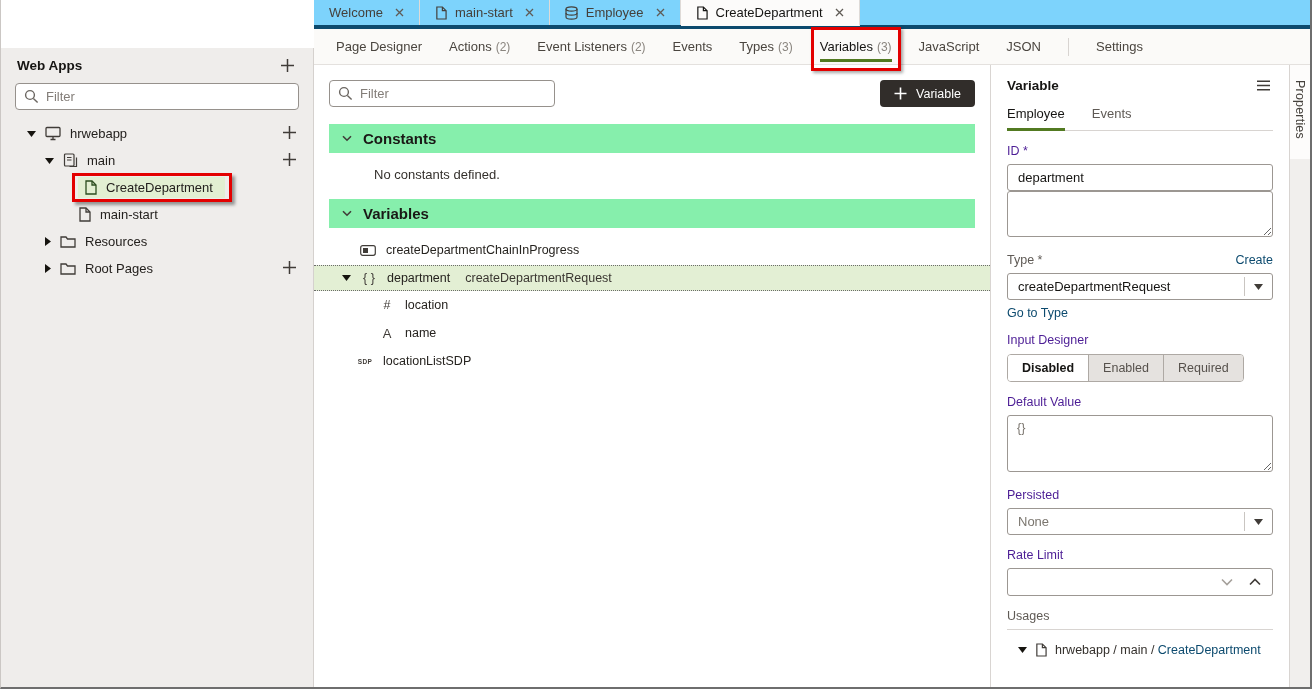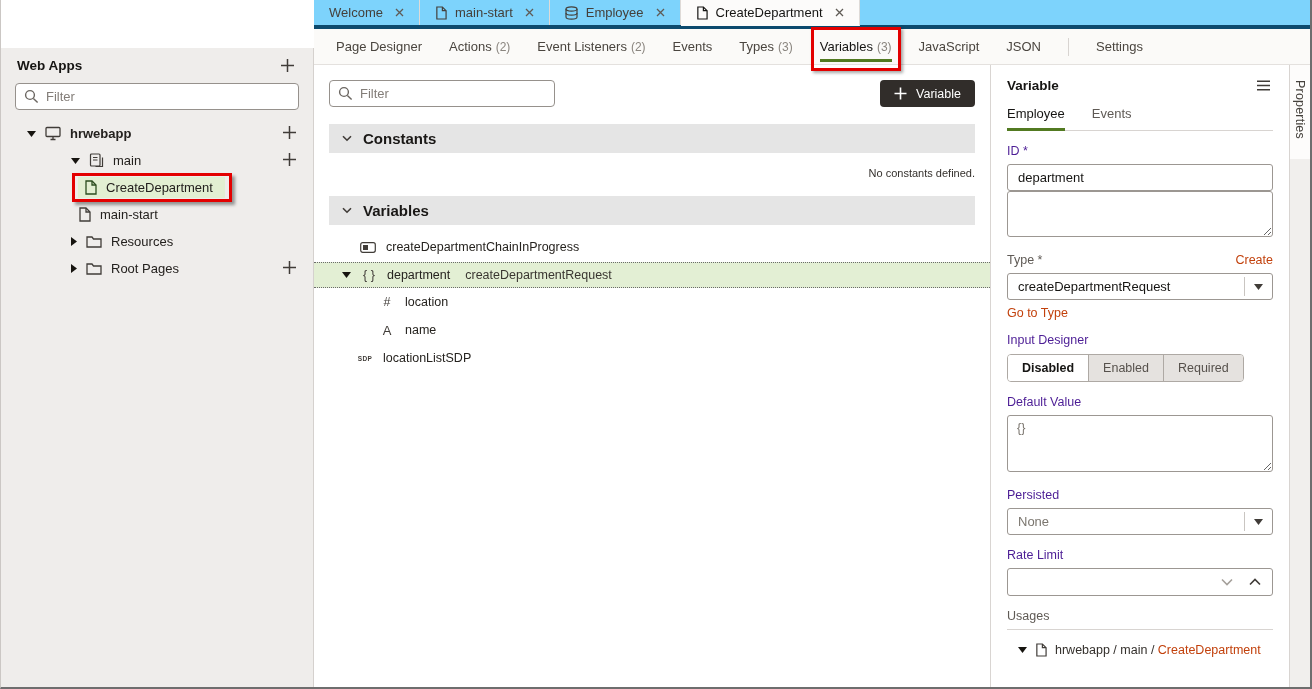--- a/index.html
+++ b/index.html
@@ -14,21 +14,21 @@
   .sb-head { display:flex; align-items:center; justify-content:space-between; padding:8px 16px 6px 16px; }
   .sb-title { font-weight:bold; font-size:13.5px; color:#161513; }
   .iconbtn { background:none; border:none; cursor:pointer; display:flex; align-items:center; padding:2px; }
   .filterbox { margin:2px 14px 10px 14px; height:27px; background:#fff; border:1px solid #96918C; border-radius:4px;
                display:flex; align-items:center; padding:0 8px; gap:7px; }
   .filterbox input { border:none; outline:none; flex:1; font-size:13px; color:#161513; background:transparent; font-family:"Liberation Sans",sans-serif; }
   .filterbox input::placeholder { color:#837D78; }
   .tree { margin-top:4px; }
   .trow { height:27px; display:flex; align-items:center; gap:9px; position:relative; cursor:pointer; }
   .trow .plus { position:absolute; right:14px; top:3px; }
-  .ind1 { padding-left:26px;font-weight:bold; } .ind2 { padding-left:70px; } .ind3 { padding-left:77px; }
+  .ind1 { padding-left:26px; } .ind2 { padding-left:44px; } .ind3 { padding-left:77px; }
   .tree-sel { display:flex; align-items:center; gap:9px; background:#E2EFD2; padding:3px 12px 3px 6px; position:relative; }
   .redframe-tree { position:absolute; left:-6px; right:-7px; top:-4px; bottom:-4px; border:3px solid #E30000;
                    box-shadow:3px 3px 3px rgba(0,0,0,0.38); pointer-events:none; }
 
   
   .maincol { flex:1; display:flex; flex-direction:column; min-width:0; }
 
   
   .doctabs { height:29px; background:#7dd3fc; display:flex; border-bottom:4px solid #0c4a6e; flex:none; }
   .dtab { display:flex; align-items:center; gap:8px; padding:0 15px; border-right:1px solid #DEDAD7;
@@ -47,24 +47,24 @@
                   box-shadow:2px 2px 3px rgba(0,0,0,0.35); pointer-events:none; z-index:5; }
   .edsep { width:1px; height:18px; background:#D8D4D1; }
 
   .contentrow { flex:1; display:flex; min-height:0; }
 
   
   .varpane { flex:1; background:#fff; padding:15px 15px 0 15px; border-right:1px solid #D9D5D2; min-width:0; }
   .vtoolbar { display:flex; justify-content:space-between; align-items:center; }
   .addbtn { background:#312D2A; color:#fff; border:none; border-radius:4px; height:27px; padding:0 14px;
             display:flex; align-items:center; gap:9px; font-size:12.5px; font-family:"Liberation Sans",sans-serif; cursor:pointer; }
-  .sechead { margin-top:17px; height:29px; background:#e5e5e5; display:flex; align-items:center; gap:11px;
+  .sechead { margin-top:17px; height:29px; background:#86efac; display:flex; align-items:center; gap:11px;
              padding-left:13px; cursor:pointer; }
   .sechead .st { font-weight:bold; font-size:15px; color:#1A1816; }
-  .emptytxt { margin:14px 0 3px 45px; font-size:11px; color:#34302C;text-align:right; }
+  .emptytxt { margin:14px 0 3px 45px; font-size:13px; color:#34302C; }
   .vlist { margin-top:8px; }
   .vrow { height:28px; display:flex; align-items:center; gap:10px; font-size:12.5px; color:#26231F; cursor:pointer; }
   .vrow .tname { color:#26231F; }
   .vrow .ttype { color:#3A3631; margin-left:5px; }
   .pl0 { padding-left:31px; } .pl1 { padding-left:50px; } .plsdp { padding-left:28px; }
   .vrow.selected { background:#E3EFD4; border-top:1px dotted #6B6B6B; border-bottom:1px dotted #6B6B6B;
                    margin:1px -15px 0 -15px; padding-left:28px; height:26px; }
   .glyph { display:inline-flex; justify-content:center; min-width:16px; color:#403C38; font-size:12.5px; }
   .glyph.sdp { font-size:6.5px; font-weight:bold; letter-spacing:0.3px; }
   .glyph.str { font-size:13px; }
@@ -82,21 +82,21 @@
   .flabel-row .lbl { color:#5F5A55; }
   .tinput { width:100%; height:27px; border:1px solid #9C9792; border-radius:3px; padding:0 10px;
             font-size:13px; color:#161513; font-family:"Liberation Sans",sans-serif; outline:none; }
   textarea.tarea { width:100%; border:1px solid #9C9792; border-radius:3px; padding:5px 9px; font-size:12.5px;
             color:#7B766F; font-family:"Liberation Sans",sans-serif; outline:none; resize:both; }
   .selbox { height:27px; border:1px solid #9C9792; border-radius:3px; display:flex; align-items:center; cursor:pointer; background:#fff; }
   .selbox .val { flex:1; padding-left:10px; color:#161513; font-size:13px; }
   .selbox .val.muted { color:#7B766F; }
   .selbox .sep { width:1px; align-self:stretch; margin:3px 0; background:#C9C5C1; }
   .selbox .car { width:27px; display:flex; justify-content:center; }
-  .linka { color:#c2410c; cursor:pointer; }
+  .linka { color:#0c4a6e; cursor:pointer; }
   .segment { margin-top:1px; display:inline-flex; border:1px solid #AEA9A4; border-radius:4px; overflow:hidden; height:28px; }
   .seg { display:flex; align-items:center; padding:0 14px; background:#E5E2DF; color:#56514C; border-left:1px solid #AEA9A4; cursor:pointer; }
   .seg:first-child { border-left:none; }
   .seg.active { background:#fff; color:#161513; font-weight:bold; }
   .ratebox { height:28px; border:1px solid #9C9792; border-radius:3px; display:flex; align-items:center;
              justify-content:flex-end; gap:16px; padding-right:11px; cursor:pointer; }
   .usages-label { margin-top:13px; color:#5F5A55; padding-bottom:6px; border-bottom:1px solid #D8D4D1; }
   .urow { display:flex; align-items:center; gap:8px; margin-top:13px; cursor:pointer; }
   .urow.root { padding-left:11px; }
   .upath { color:#34302C; }

